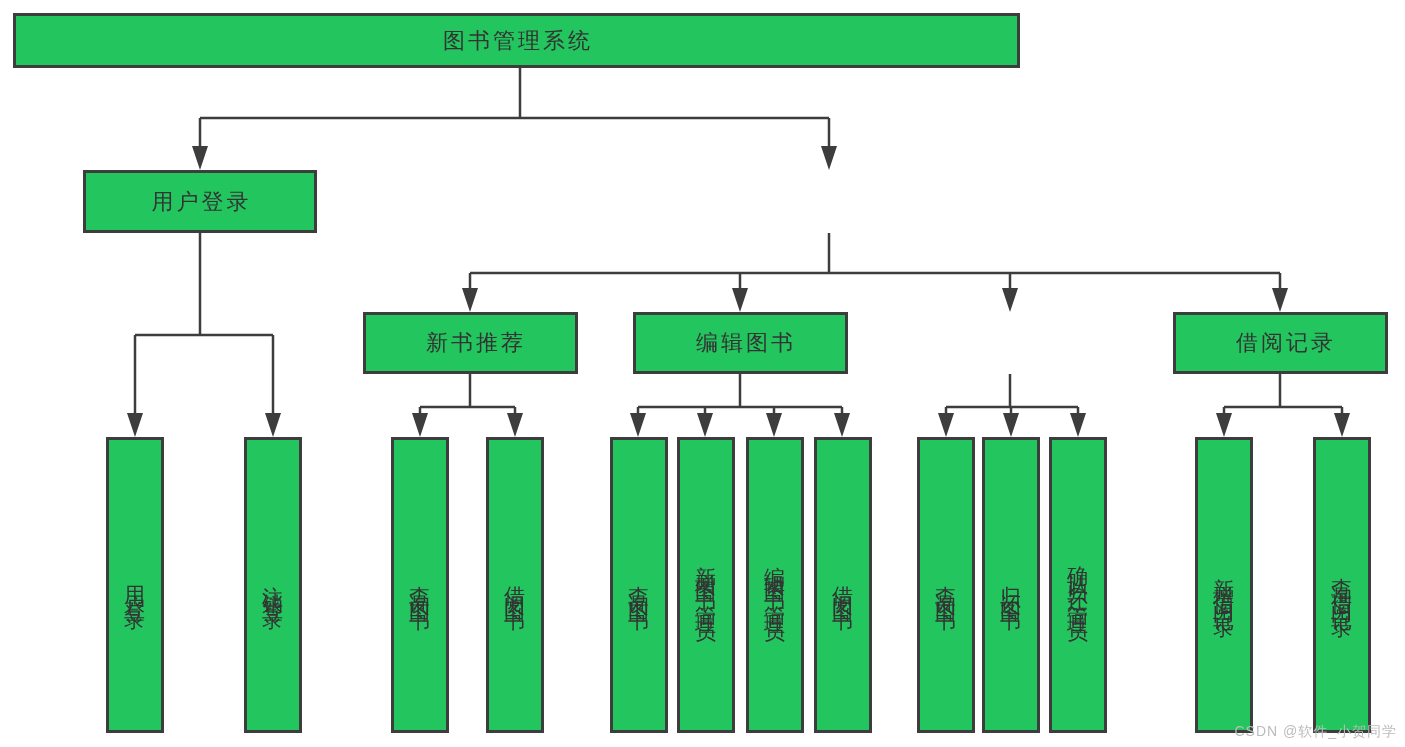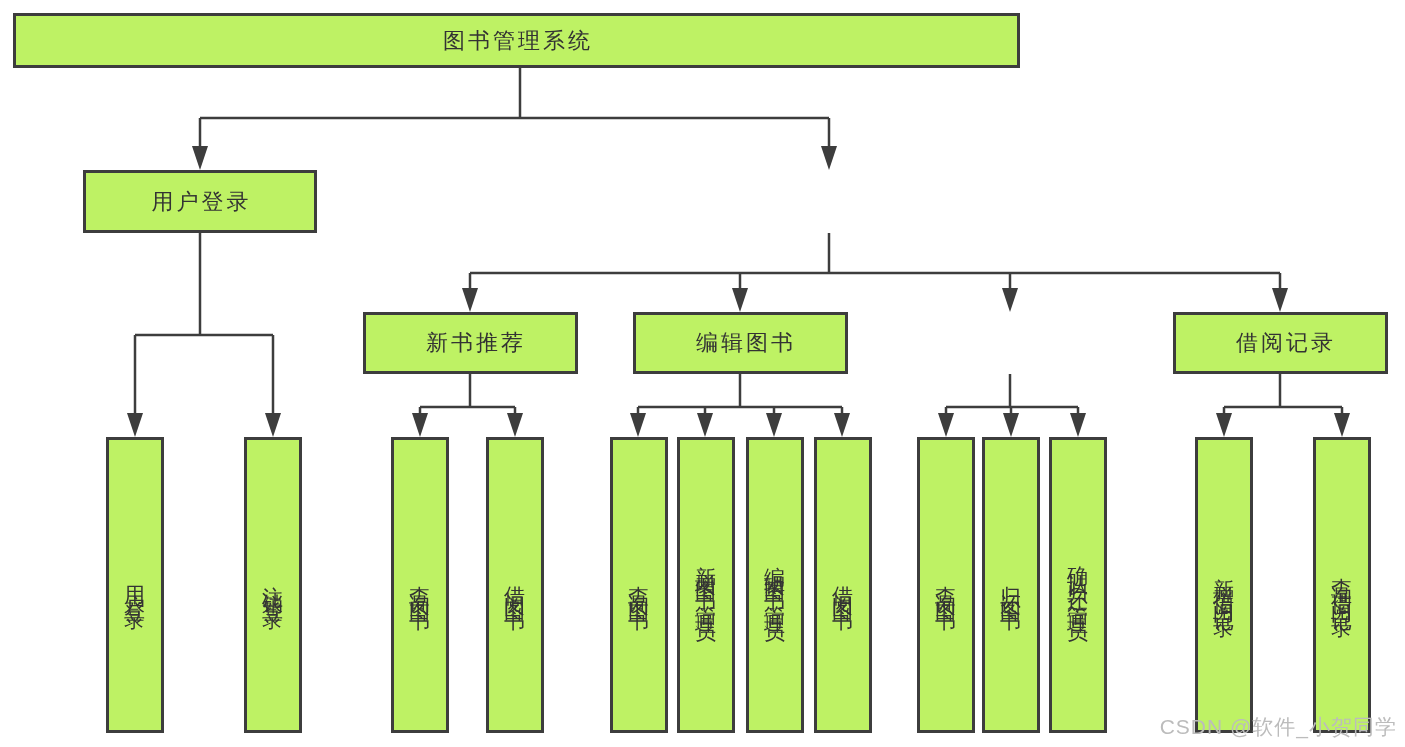--- a/index.html
+++ b/index.html
@@ -14,21 +14,21 @@
   }
   svg.connectors {
     position: absolute;
     left: 0; top: 0;
     pointer-events: none;
   }
   .box {
     position: absolute;
     box-sizing: border-box;
     border: 3px solid #3d3d3d;
-    background: #bef264;
+    background: #22c55e;
     display: flex;
     align-items: center;
     justify-content: center;
   }
   .hbox {
     font-size: 22px;
     letter-spacing: 3px;
     text-indent: 3px;
     white-space: nowrap;
   }
@@ -40,21 +40,21 @@
     writing-mode: vertical-rl;
     text-orientation: mixed;
     font-size: 21px;
     line-height: 1;
     letter-spacing: 8px;
   }
   .watermark {
     position: absolute;
     right: 8px;
     bottom: 6px;
-    font-size: 21px;
+    font-size: 14px;
     letter-spacing: 1px;
     color: #bcbcbc;
     white-space: nowrap;
   }
 </style>
 </head>
 <body>
 
 <div class="canvas">
 

